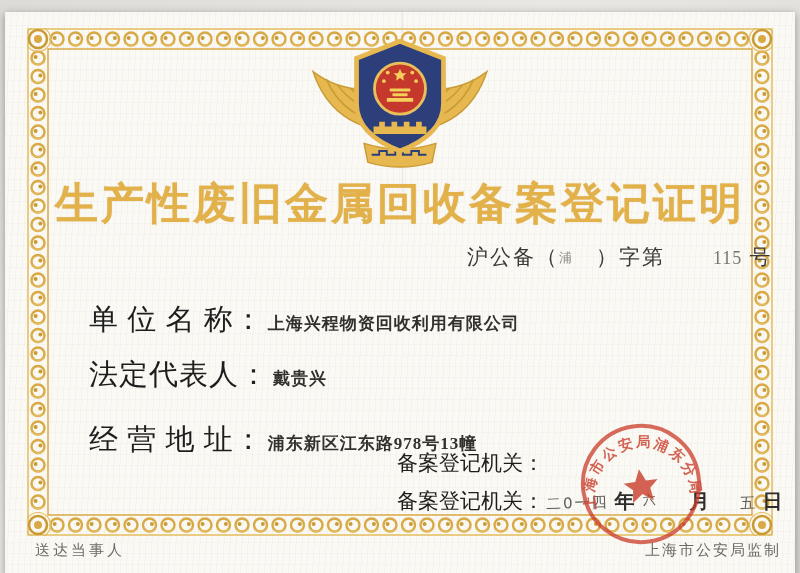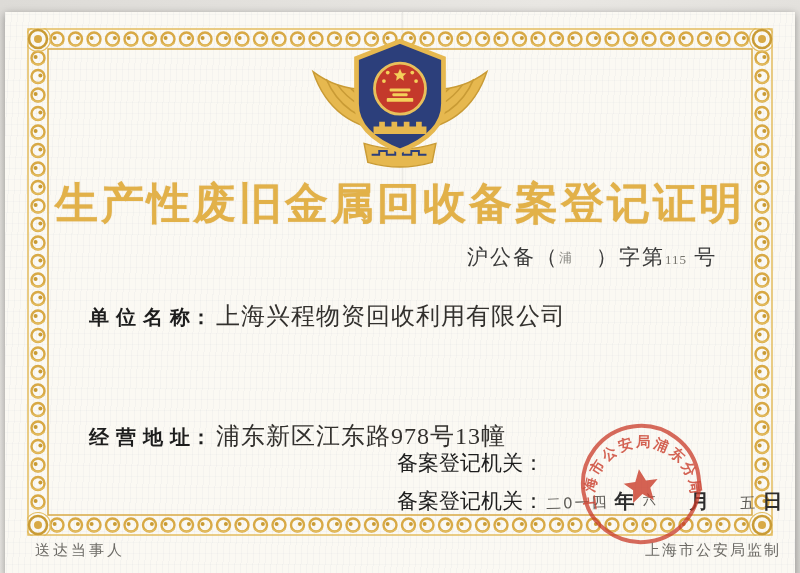--- a/index.html
+++ b/index.html
@@ -29,24 +29,24 @@
     position:absolute;left:0;top:163px;width:100%;text-align:center;
     font-family:"Liberation Sans","DejaVu Sans",sans-serif;
     font-weight:bold;font-size:43px;letter-spacing:3px;color:#e2b149;
     text-shadow:0 0 1px rgba(190,140,40,.45);
   }
   .serial{
     position:absolute;left:462px;top:231px;font-size:21px;color:#3a3a3a;
     letter-spacing:2px;white-space:nowrap;
   }
   .serial .region{font-size:13px;color:#8a8a84;letter-spacing:0;position:relative;top:-2px;margin-right:24px;}
-  .serial .number{font-size:13px;color:#77756e;letter-spacing:1px;}
+  .serial .number{font-size:18px;color:#77756e;letter-spacing:1px;margin-left:48px;}
   .field{position:absolute;left:84px;white-space:nowrap;}
-  .field .lbl{font-size:20px;font-weight:bold;color:#1d1d1d;letter-spacing:1px;}
-  .field .val{font-size:24px;color:#33312e;font-weight:400;margin-left:4px;letter-spacing:1px;}
+  .field .lbl{font-size:29px;font-weight:normal;color:#1d1d1d;letter-spacing:1px;}
+  .field .val{font-size:17px;color:#33312e;font-weight:700;margin-left:4px;letter-spacing:1px;}
   .f1{top:288px;} .f2{top:343px;} .f3{top:396px;margin-top:12px;}
   .reg{position:absolute;left:392px;white-space:nowrap;}
   .reg .lbl{font-size:21px;font-weight:normal;color:#1d1d1d;}
   .r1{top:437px;} .r2{top:475px;}
   .date-part{font-size:20px;color:#2c2c2c;font-weight:bold;}
   .hand{font-family:"DejaVu Sans","Liberation Sans",sans-serif;font-weight:normal;
     color:#5c5a55;display:inline-block;}
   .hand.year{font-size:15px;transform:rotate(-2deg);letter-spacing:2px;margin-left:2px;}
   .hand.month{font-size:13px;transform:rotate(-4deg) translateY(-4px);}
   .hand.day{font-size:15px;transform:rotate(-2deg);}
@@ -243,20 +243,23 @@
 
   <div class="title">生产性废旧金属回收备案登记证明</div>
 
   <div class="serial">
     <span>沪公备（</span><span class="region">浦</span><span>）字第</span><span class="number">115</span> <span>号</span>
   </div>
 
   <div class="field f1">
     <span class="lbl">单 位 名 称：</span><span class="val">上海兴程物资回收利用有限公司</span>
   </div>
+  <div class="field f2">
+    <span class="lbl">法定代表人：</span><span class="val">戴贵兴</span>
+  </div>
   <div class="field f3">
     <span class="lbl">经 营 地 址：</span><span class="val">浦东新区江东路978号13幢</span>
   </div>
 
   <div class="reg r1">
     <span class="lbl">备案登记机关：</span>
   </div>
   <div class="reg r2">
     <span class="lbl">备案登记机关：</span><span class="hand year">二0一四</span><span class="gap-a"></span><span class="date-part">年</span><span class="gap-d"></span><span class="hand month">六</span><span class="gap-b"></span><span class="date-part">月</span><span class="gap-c"></span><span class="hand day">五</span><span class="gap-d"></span><span class="date-part">日</span>
   </div>

